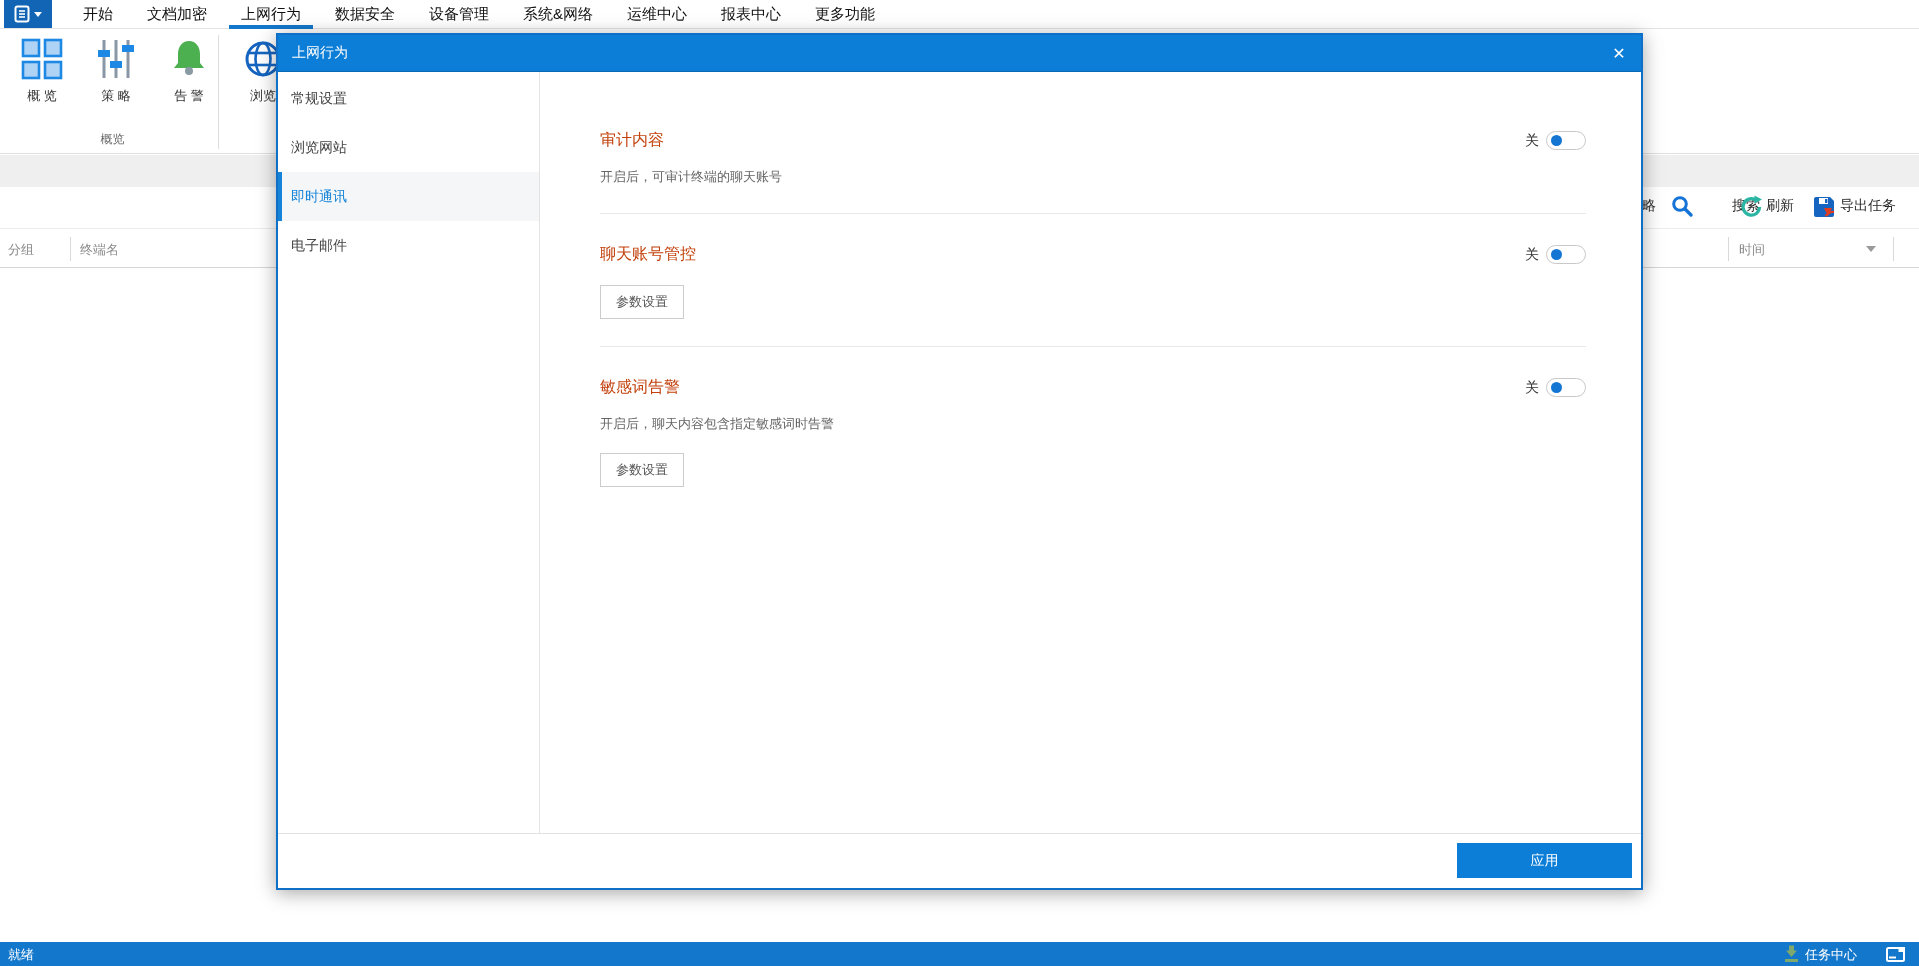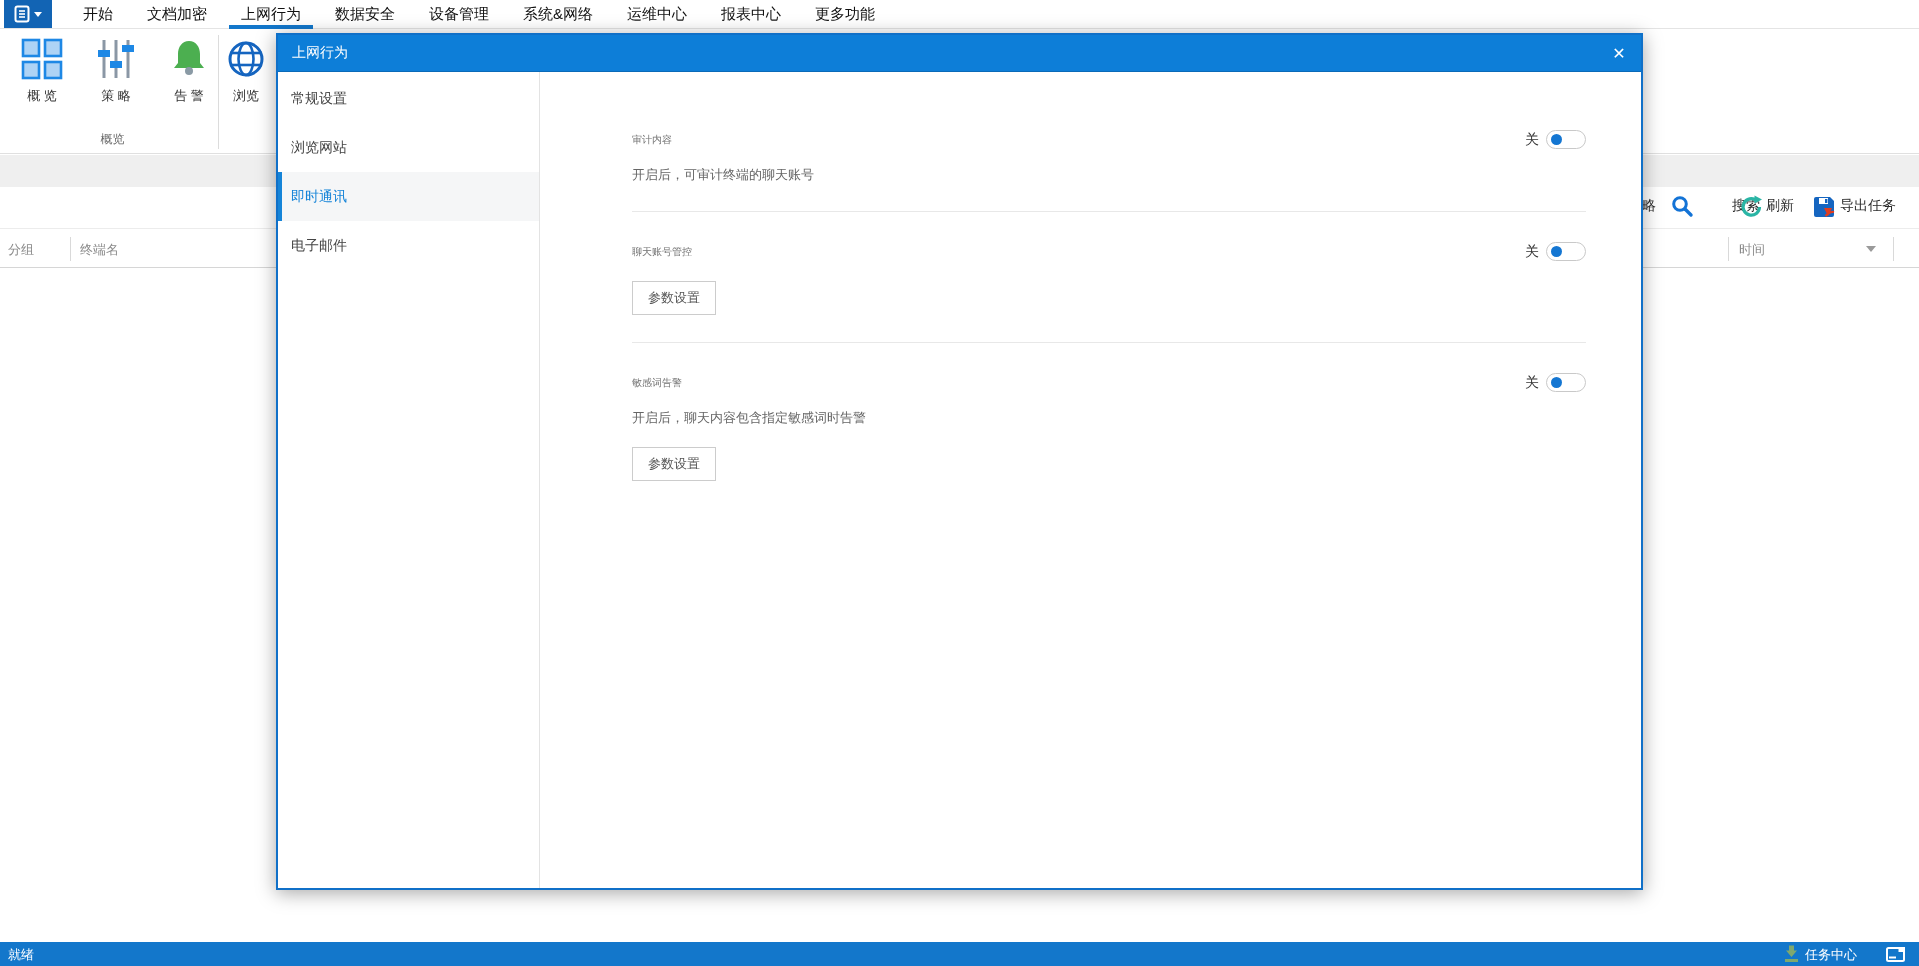--- a/index.html
+++ b/index.html
@@ -44,30 +44,30 @@
   .modal{ position:absolute; left:276px; top:33px; width:1367px; height:857px; background:#fff;
     border:2px solid #1070c8; box-shadow:0 3px 18px rgba(0,0,0,.35); display:flex; flex-direction:column; z-index:5;}
   .m-titlebar{ height:37px; background:#0d7ed8; border-bottom:1px solid #0a6ab8; display:flex; align-items:center; color:#fff; flex:none;}
   .m-title{ padding-left:14px; font-size:14px; }
   .m-close{ margin-left:auto; width:44px; text-align:center; font-size:16px; cursor:pointer; line-height:37px;}
   .m-ddbar{ height:48px; background:#0d7ed8; display:flex; align-items:stretch; color:#fff; flex:none;}
   .m-dd{ width:262px; border-right:1px solid #0a68b5; display:flex; align-items:center; padding:0 14px; font-size:14px; cursor:pointer;}
   .m-dd .caret-down-white{ margin-left:auto; }
   .m-dd-spacer{ flex:1; }
   .m-delete{ width:172px; border-left:1px solid #0a68b5; display:flex; align-items:center; justify-content:center; font-size:14px; cursor:pointer;}
-  .m-body{ flex:1; display:flex; min-height:0;gap:32px; }
+  .m-body{ flex:1; display:flex; min-height:0; }
   .m-sidebar{ width:262px; border-right:1px solid #e3e3e3; padding-top:2px; flex:none;}
   .sb-item{ height:49px; line-height:49px; padding-left:9px; font-size:14px; color:#444;
     border-left:4px solid transparent; cursor:pointer;}
   .sb-item.selected{ background:#f5f6f7; border-left-color:#1584d8; color:#1584d8; }
   .m-content{ flex:1; padding:28px 55px 0 60px; overflow:hidden;}
   .srow{ padding:30px 0 27px; border-bottom:1px solid #e8e8e8; }
   .srow:last-child{ border-bottom:none; }
   .srow-head{ display:flex; align-items:center; }
-  .srow-title{ font-size:10px; color:#737373; }
+  .srow-title{ font-size:16px; color:#c2410c; }
   .srow-toggle{ margin-left:auto; display:flex; align-items:center; gap:7px; cursor:pointer;}
   .toggle-label{ font-size:14px; color:#333; }
   .toggle{ width:40px; height:19px; border:1px solid #c9c9c9; border-radius:10px; background:#fff; position:relative;}
   .toggle .knob{ position:absolute; left:4px; top:3px; width:11px; height:11px; border-radius:50%; background:#1476d2;}
   .srow-desc{ margin-top:17px; font-size:13px; color:#666; }
   .param-btn{ margin-top:20px; height:34px; padding:0 15px; background:#fff; border:1px solid #ccc;
     color:#555; font-size:13px; display:inline-flex; align-items:center; cursor:pointer;}
   .m-footer{ height:55px; border-top:1px solid #e2e2e2; position:relative; flex:none;}
   .apply-btn{ position:absolute; right:9px; top:9px; width:175px; height:35px; background:#0d7ed8;
     color:#fff; font-size:14px; display:flex; align-items:center; justify-content:center; cursor:pointer;}
@@ -128,21 +128,21 @@
     <div class="ribbon-btn" style="left:156px;">
       <div class="ricon">
         <svg width="42" height="42" viewBox="0 0 42 42">
           <path d="M21 3 C14 3 10 9 10 16 L10 25 L6 30 L36 30 L32 25 L32 16 C32 9 28 3 21 3 Z" fill="#4caf50"></path>
           <circle cx="21" cy="33" r="4" fill="#8a9aa5"></circle>
         </svg>
       </div>
       <div class="rlabel">告 警</div>
     </div>
     <div class="ribbon-divider"></div>
-    <div class="ribbon-btn" style="left:213px;font-family:Liberation Mono, monospace;">
+    <div class="ribbon-btn" style="left:230px;font-family:Liberation Mono, monospace;">
       <div class="ricon">
         <svg width="42" height="42" viewBox="0 0 42 42">
           <circle cx="21" cy="21" r="16" fill="none" stroke="#1565c0" stroke-width="3"></circle>
           <ellipse cx="21" cy="21" rx="7.5" ry="16" fill="none" stroke="#1565c0" stroke-width="2.6"></ellipse>
           <line x1="5" y1="15" x2="37" y2="15" stroke="#1565c0" stroke-width="2.6"></line>
           <line x1="5" y1="27" x2="37" y2="27" stroke="#1565c0" stroke-width="2.6"></line>
         </svg>
       </div>
       <div class="rlabel">浏览</div>
     </div>
@@ -242,20 +242,23 @@
                 </span>
             </span>
           </div>
           <div class="srow-desc">开启后，聊天内容包含指定敏感词时告警</div>
           <button class="param-btn">参数设置</button>
         </div>
 
       </div>
     </div>
 
+    <div class="m-footer">
+      <div class="apply-btn">应用</div>
+    </div>
   </div>
 
   <div class="statusbar">
     <span class="ready">就绪</span>
     <span class="sicon" style="left:1783px;">
       <svg width="17" height="18" viewBox="0 0 17 18">
         <polygon points="8.5,12 3,5.5 6,5.5 6,0.5 11,0.5 11,5.5 14,5.5" fill="#7fa86f"></polygon>
         <rect x="2" y="14" width="13" height="3" fill="#7fa86f"></rect>
       </svg>
     </span>

